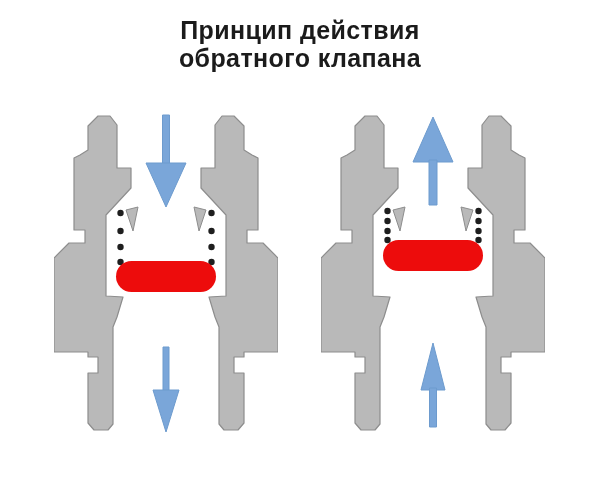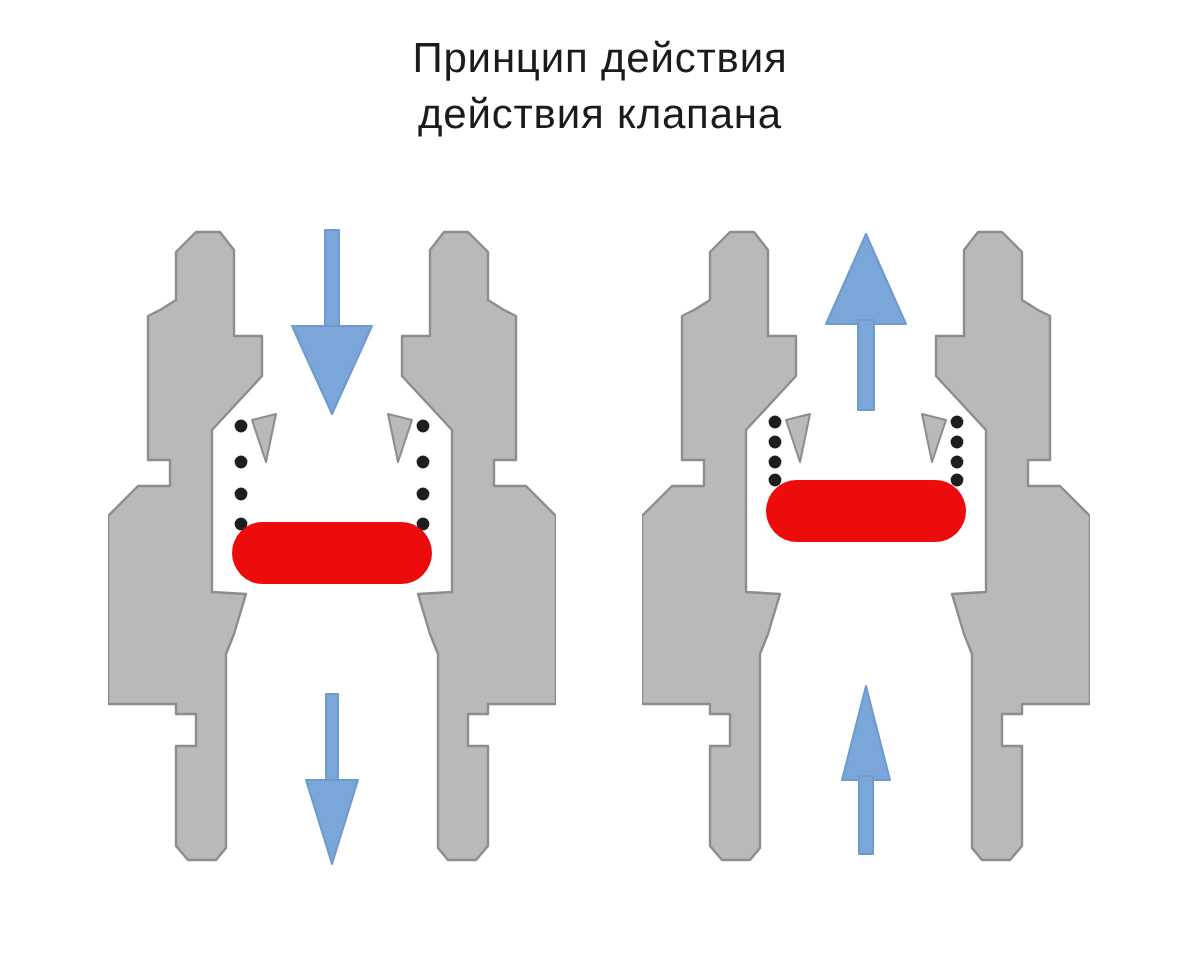--- a/index.html
+++ b/index.html
@@ -5,38 +5,38 @@
   :root{
     --background:#ffffff; --title-text:#1b1b1b;
     --valve-body:#b9b9b9; --valve-outline:#8d8d8d;
     --flow-arrow:#7aa6d9; --flow-arrow-outline:#6d9bce;
     --valve-disc:#ed0c0c; --spring-dot:#1e1e1e;
   }
   html,body{margin:0;padding:0;}
   body{font-family:"Liberation Sans","DejaVu Sans",sans-serif;}
   .page{position:relative;width:600px;height:480px;background:var(--background);overflow:hidden;}
   .title{position:absolute;top:16px;left:0;width:100%;text-align:center;
-         color:var(--title-text);font-size:21px;font-weight:normal;line-height:28px;letter-spacing:.4px;}
+         color:var(--title-text);font-size:25px;font-weight:bold;line-height:28px;letter-spacing:.4px;}
   .valve{position:absolute;top:110px;}
   .valve.left{left:54px;}
   .valve.right{left:321px;}
   .piece{fill:var(--valve-body);stroke:var(--valve-outline);stroke-width:1.2;stroke-linejoin:round;}
   .flap{fill:var(--valve-body);stroke:var(--valve-outline);stroke-width:1;stroke-linejoin:round;}
   .dot{fill:var(--spring-dot);}
   .disc{fill:var(--valve-disc);}
   .arrow{fill:var(--flow-arrow);stroke:var(--flow-arrow-outline);stroke-width:1;stroke-linejoin:round;}
 </style>
 </head>
 <body>
 
 <div class="page">
 
   <div class="title">
     <div>Принцип действия</div>
-    <div>действия клапана</div>
+    <div>обратного клапана</div>
   </div>
 
   <svg class="valve left" width="224" height="332" viewBox="-112 0 224 332" xmlns="http://www.w3.org/2000/svg">
     <path class="piece" d="M49,15 L56,6 L68,6 L78,16 L78,40 L86,45 L92,48 L92,120 L81,120 L81,133 L97,133
              L112,148 L112,242 L78,242 L78,247 L68,247 L68,263 L78,263 L78,313 L72,320 L58,320
              L53,314 L53,217 L49,207 L43,187 L60,186 L60,105 L35,78 L35,58 L49,58 Z"></path>
     <path class="piece" transform="scale(-1,1)" d="M49,15 L56,6 L68,6 L78,16 L78,40 L86,45 L92,48 L92,120 L81,120 L81,133 L97,133
              L112,148 L112,242 L78,242 L78,247 L68,247 L68,263 L78,263 L78,313 L72,320 L58,320
              L53,314 L53,217 L49,207 L43,187 L60,186 L60,105 L35,78 L35,58 L49,58 Z"></path>
     <path class="flap" d="M28,97 L40,100 L33,121 Z"></path>

